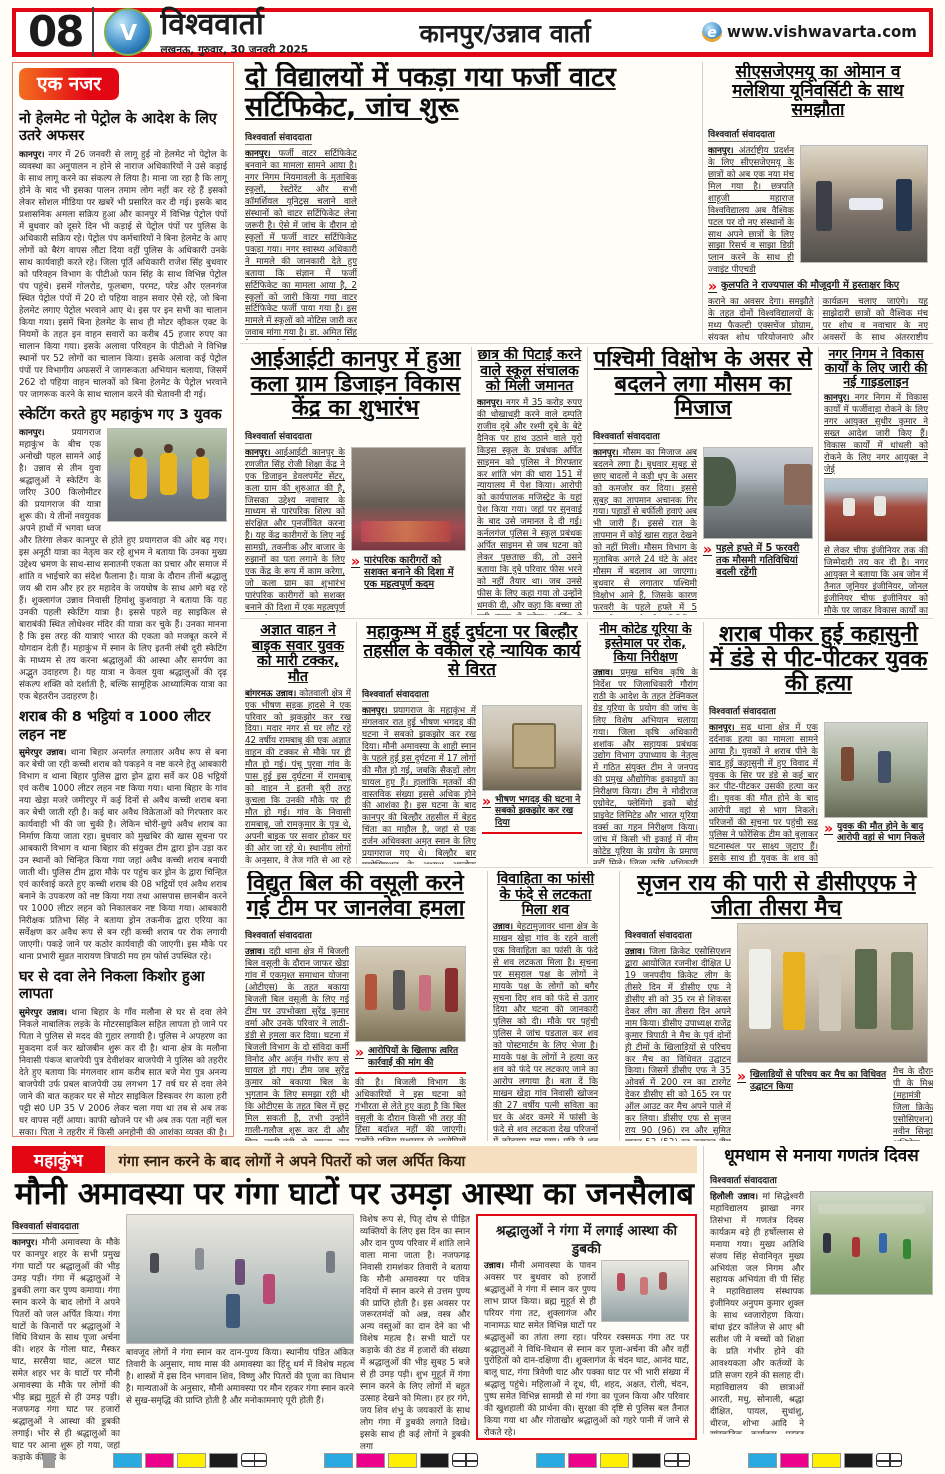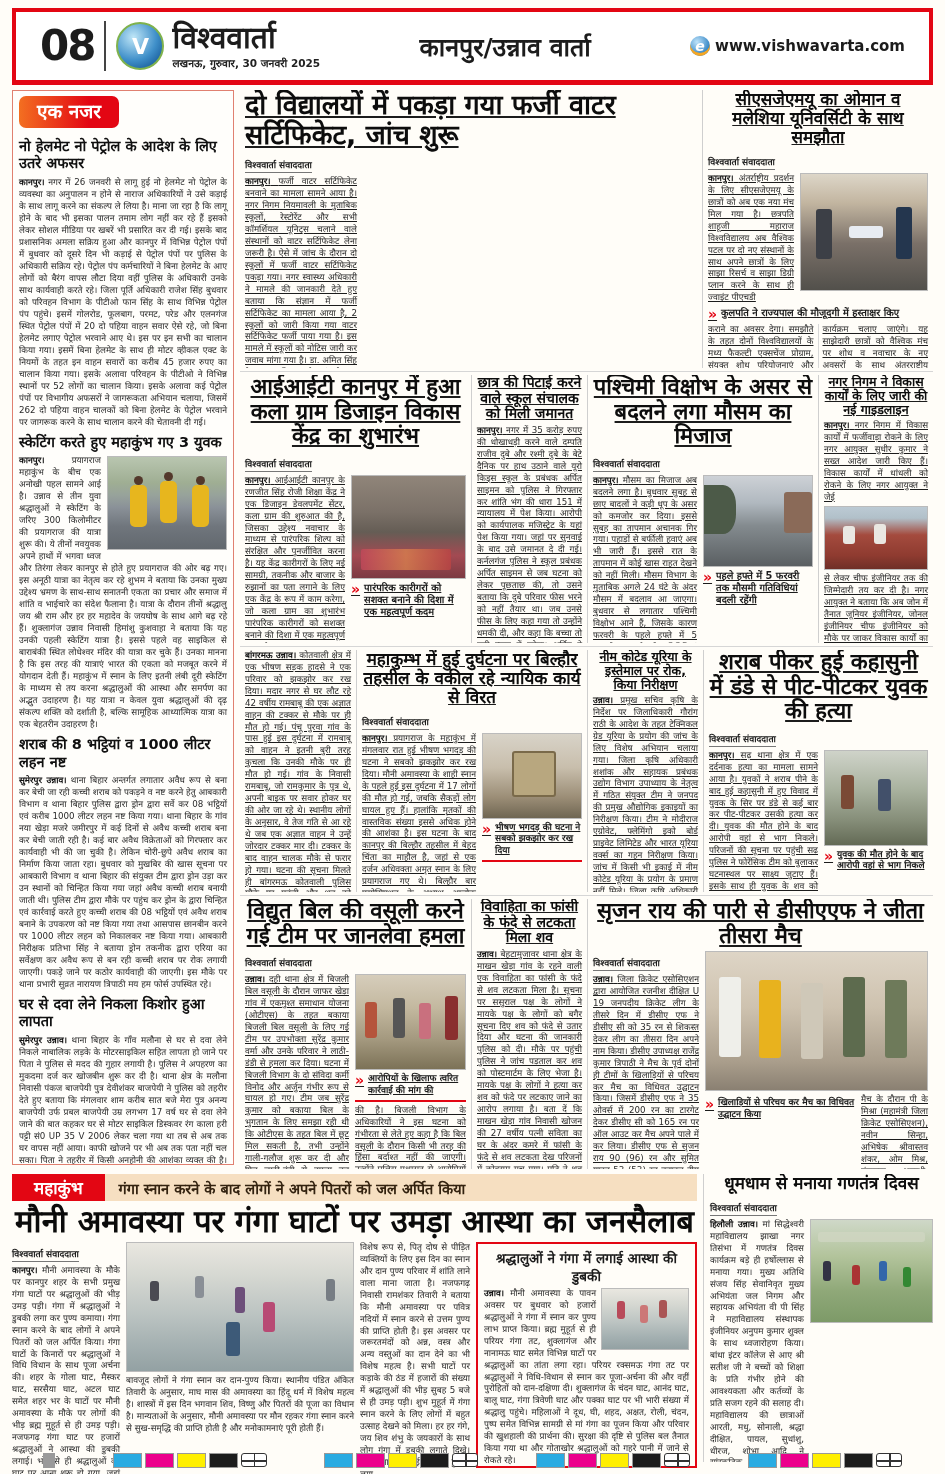--- a/index.html
+++ b/index.html
@@ -1,20 +1,20 @@
 <!DOCTYPE html>
 <html><head>
 <meta charset="utf-8">
 <style>
   html,body{margin:0;padding:0;background:#ddd;}
   .page{position:relative;width:945px;height:1474px;margin:0 auto;background:#fffdf8;
         font-family:"DejaVu Sans",sans-serif;color:#1c1c1c;overflow:hidden;}
   
   .masthead{margin:8px 12px 0;border:4px solid #e30613;border-bottom:0;display:flex;
-            align-items:center;padding:4px 24px;height:72px;box-sizing:border-box;background:#fff;}
+            align-items:center;padding:4px 12px;height:44px;box-sizing:border-box;background:#fff;}
   .pageno{font-size:42px;font-weight:bold;line-height:1;letter-spacing:-2px;}
   .vdiv{width:2px;height:50px;background:#444;margin:0 10px;}
   .logo{width:44px;height:44px;border-radius:50%;flex:none;
         background:radial-gradient(circle at 35% 30%,#bfe6f7,#3f8fc9 55%,#0d4d8c 95%);
         display:flex;align-items:center;justify-content:center;color:#fff;font-weight:bold;
         font-size:22px;border:2px solid #7fb24d;margin-right:8px;}
   .mast-title{font-size:30px;font-weight:bold;line-height:1.05;}
   .mast-date{font-size:10.5px;font-weight:bold;color:#222;margin-top:2px;}
   .mast-center{flex:1;text-align:center;font-size:25px;font-weight:bold;}
   .mast-right{font-size:15px;font-weight:bold;display:flex;align-items:center;gap:5px;}
@@ -249,20 +249,21 @@
           <div class="photo photo-bldg" style="height:64px;margin:3px 0;background:linear-gradient(180deg,#bccad4 0%,#b1c0c9 18%,#a44b3e 45%,#8f3b30 78%,#6f2f27 100%);">
             <span class="fig" style="left:18%;top:30%;width:12px;height:18px;background:#e9e7e2;"></span>
             <span class="fig" style="left:48%;top:26%;width:12px;height:20px;background:#e9e7e2;"></span>
           </div>
           <p class="body">से लेकर चीफ इंजीनियर तक की जिम्मेदारी तय कर दी है। नगर आयुक्त ने बताया कि अब जोन में तैनात जूनियर इंजीनियर, जोनल इंजीनियर चीफ इंजीनियर को मौके पर जाकर विकास कार्यों का निरीक्षण करना होगा और इस्टीमेट फाइल में जीपीएस फोटोग्राफ भी लगाना होगा। फर्जीवाड़ा होने पर उनकी ही जिम्मेदारी तय की जाएगी।</p>
         </article>
       </div>
 
       <div class="row" style="grid-template-columns:116px 231px 116px 1fr;height:242px;">
         <article class="cell art">
+          <h2 class="h-sm">अज्ञात वाहन ने बाइक सवार युवक को मारी टक्कर, मौत</h2>
           <p class="body"><b class="dl">बांगरमऊ उन्नाव।</b>
             <span>कोतवाली क्षेत्र में एक भीषण सड़क हादसे ने एक परिवार को झकझोर कर रख दिया। मदार नगर से घर लौट रहे 42 वर्षीय रामबाबू की एक अज्ञात वाहन की टक्कर से मौके पर ही मौत हो गई। पंचू पुरवा गांव के पास हुई इस दुर्घटना में रामबाबू को वाहन ने इतनी बुरी तरह कुचला कि उनकी मौके पर ही मौत हो गई। गांव के निवासी रामबाबू, जो रामकुमार के पुत्र थे, अपनी बाइक पर सवार होकर घर की ओर जा रहे थे। स्थानीय लोगों के अनुसार, वे तेज गति से आ रहे थे जब एक अज्ञात वाहन ने उन्हें जोरदार टक्कर मार दी। टक्कर के बाद वाहन चालक मौके से फरार हो गया। घटना की सूचना मिलते ही बांगरमऊ कोतवाली पुलिस मौके पर पहुंची और शव को पोस्टमार्टम के लिए भेज दिया। पुलिस आसपास के सीसीटीवी फुटेज की जांच कर रही है और वाहन की पहचान के लिए हरसंभव प्रयास कर रही है।</span></p>
         </article>
 
         <article class="cell art">
           <h2 class="h-md">महाकुम्भ में हुई दुर्घटना पर बिल्हौर तहसील के वकील रहे न्यायिक कार्य से विरत</h2>
           <span class="byline">विश्ववार्ता संवाददाता</span>
           <div class="flexrow">
             <p class="body" style="flex:1;"><b class="dl">कानपुर।</b>
               <span>प्रयागराज के महाकुंभ में मंगलवार रात हुई भीषण भगदड़ की घटना ने सबको झकझोर कर रख दिया। मौनी अमावस्या के शाही स्नान के पहले हुई इस दुर्घटना में 17 लोगों की मौत हो गई, जबकि सैकड़ों लोग घायल हुए हैं। हालांकि मृतकों की वास्तविक संख्या इससे अधिक होने की आशंका है। इस घटना के बाद कानपुर की बिल्हौर तहसील में बेहद चिंता का माहौल है, जहां से एक दर्जन अधिवक्ता अमृत स्नान के लिए प्रयागराज गए थे। बिल्हौर बार एसोसिएशन के अध्यक्ष आलोक मिश्रा टुन्नू और महामंत्री महेंद्र कुशवाहा के अनुसार, कुंभ में गए अधिवक्ताओं से लगातार संपर्क करने का प्रयास किया जा रहा है, लेकिन कोई समाचार नहीं मिल रहा है। बल्कि क्षेत्र के अन्य लोग भी अधिवक्ताओं से संपर्क करने का प्रयास कर रहे हैं।</span></p>
@@ -298,21 +299,21 @@
               </div>
               <div class="caption" style="font-size:9px;">
                 <span class="mark">»</span>
                 <span>युवक की मौत होने के बाद आरोपी वहां से भाग निकले</span>
               </div>
             </div>
           </div>
         </article>
       </div>
 
-      <div class="row" style="grid-template-columns:231px 116px 1fr;height:270px;">
+      <div class="row" style="grid-template-columns:231px 116px 1fr;height:270px;gap:16px;">
         <article class="cell art">
           <h2 class="h-lg">विद्युत बिल की वसूली करने गई टीम पर जानलेवा हमला</h2>
           <span class="byline">विश्ववार्ता संवाददाता</span>
           <div class="flexrow">
             <p class="body" style="width:104px;flex:none;"><b class="dl">उन्नाव।</b>
               <span>दही थाना क्षेत्र में बिजली बिल वसूली के दौरान जाफर खेड़ा गांव में एकमुश्त समाधान योजना (ओटीएस) के तहत बकाया बिजली बिल वसूली के लिए गई टीम पर उपभोक्ता सुरेंद्र कुमार वर्मा और उनके परिवार ने लाठी-डंडी से हमला कर दिया। घटना में बिजली विभाग के दो संविदा कर्मी विनोद और अर्जुन गंभीर रूप से घायल हो गए। टीम जब सुरेंद्र कुमार को बकाया बिल के भुगतान के लिए समझा रही थी कि ओटीएस के तहत बिल में छूट मिल सकती है, तभी उन्होंने गाली-गलौज शुरू कर दी और फिर लाठी-डंडी से हमला कर दिया। मौके पर मौजूद अन्य कर्मियों ने किसी तरह घायल साथियों को बचाया और थाने ले गए, जहां से उन्हें प्राथमिक उपचार के लिए अस्पताल भेजा गया। घायल कर्मियों ने दही थाने में लिखित शिकायत दर्ज कराई है और</span></p>
             <div style="flex:1;min-width:0;">
               <div class="photo photo-attack" style="height:96px;">
                 <span class="fig" style="left:8%;top:28%;width:12px;height:36px;background:#b5543c;"></span>
                 <span class="fig" style="left:34%;top:24%;width:12px;height:40px;background:#555;"></span>

